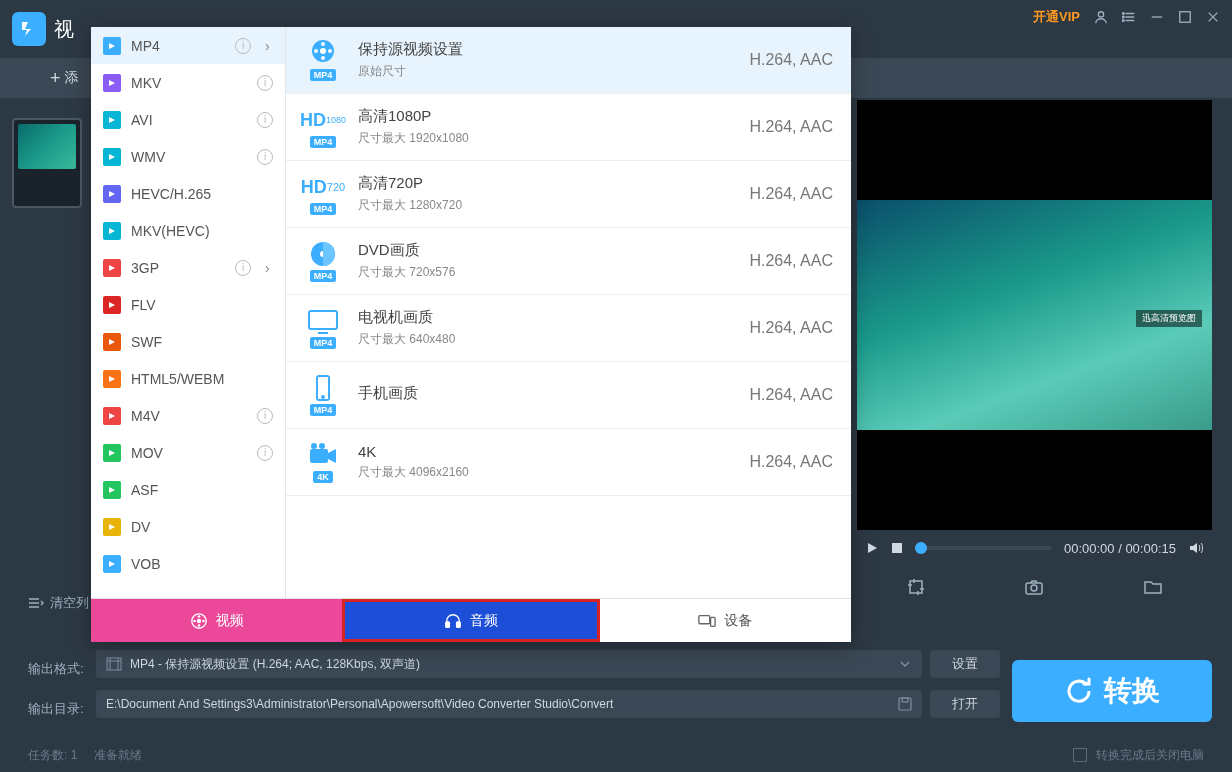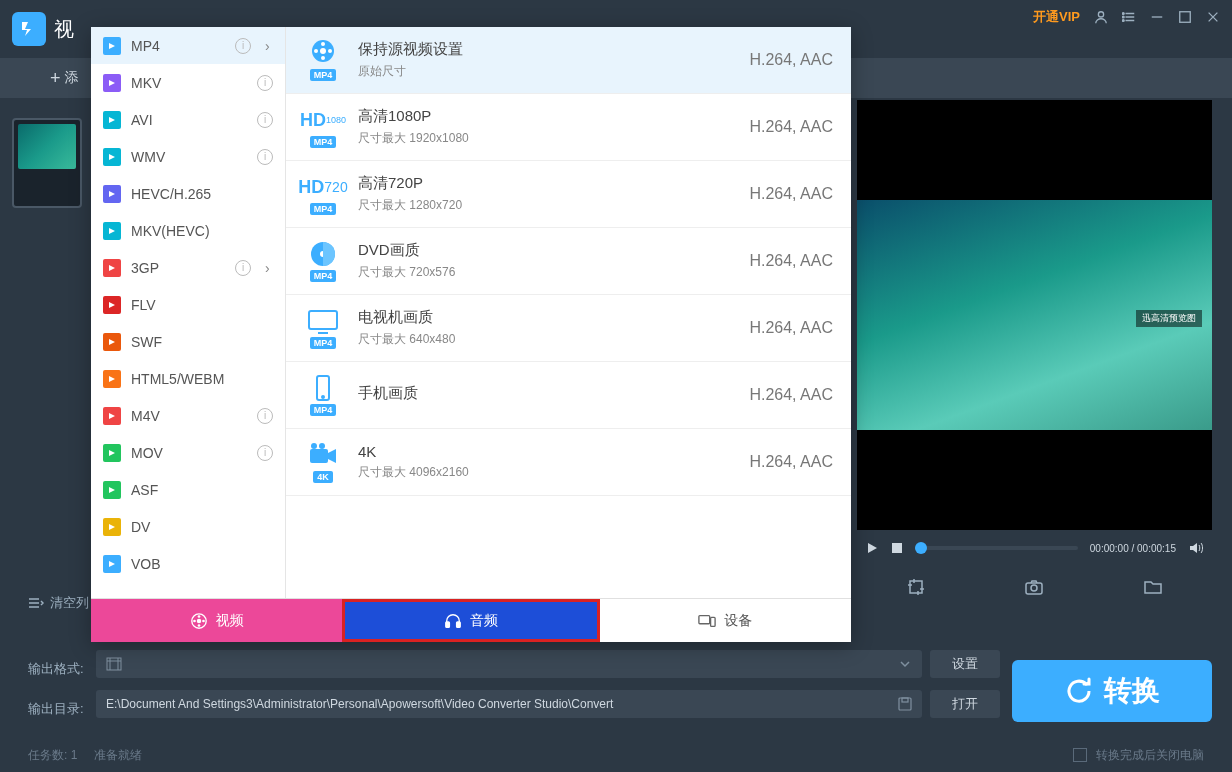--- a/index.html
+++ b/index.html
@@ -49,21 +49,21 @@
 .dd-tab { flex: 1; display: flex; align-items: center; justify-content: center; gap: 8px; font-size: 14px; cursor: pointer; }
 .dd-tab.video { background: #ec4899; color: #fff; }
 .dd-tab.audio { background: #1d4ed8; color: #fff; border: 3px solid #d92222; }
 .dd-tab.device { background: #fff; color: #555; }
 
 
 .preview { position: absolute; right: 20px; top: 100px; width: 355px; }
 .preview-video { width: 100%; height: 430px; background: #000; display: flex; align-items: center; justify-content: center; }
 .preview-img { width: 100%; height: 230px; background: linear-gradient(160deg,#0a4f6b 0%, #1a9a8a 40%, #5acbb8 70%, #3a9b8a 100%); position: relative; }
 .watermark { position: absolute; right: 10px; top: 110px; background: rgba(0,0,0,0.5); color: #fff; font-size: 9px; padding: 2px 6px; }
-.preview-ctrl { height: 36px; display: flex; align-items: center; gap: 12px; padding: 0 8px; color: #cfd8e0; font-size: 10px; }
+.preview-ctrl { height: 36px; display: flex; align-items: center; gap: 12px; padding: 0 8px; color: #cfd8e0; font-size: 13px; }
 .playbar { flex: 1; height: 4px; background: #3a4754; border-radius: 2px; position: relative; }
 .playdot { position: absolute; left: 0; top: -4px; width: 12px; height: 12px; background: #3caeff; border-radius: 50%; }
 .time-txt { white-space: nowrap; }
 .preview-tools { height: 42px; display: flex; justify-content: space-around; align-items: center; color: #9db0c0; }
 
 
 .clear-row { position: absolute; left: 28px; top: 594px; color: #9db0c0; font-size: 13px; display: flex; align-items: center; gap: 6px; }
 .bottom-rows { position: absolute; left: 28px; bottom: 48px; right: 232px; }
 .row { height: 34px; display: flex; align-items: flex-end; gap: 8px; color: #9db0c0; font-size: 13px; margin-bottom: 6px; }
 .row-label { width: 60px; }
@@ -292,21 +292,21 @@
     <div class="preset-text">
       <div class="preset-title">高清1080P</div>
       <div class="preset-sub">尺寸最大 1920x1080</div>
     </div>
     <div class="preset-codec">H.264, AAC</div>
         </div>
         <div class="preset">
     <div class="preset-icon">
       <div class="top-ic">
               <div style="color:#3caeff;font-weight:bold;font-size:18px;line-height:1;">HD</div>
-              <div style="color:#3caeff;font-size:14px;">720</div>
+              <div style="color:#3caeff;font-size:11px;">720</div>
             </div>
       <span class="mp4-badge">MP4</span>
     </div>
     <div class="preset-text">
       <div class="preset-title">高清720P</div>
       <div class="preset-sub">尺寸最大 1280x720</div>
     </div>
     <div class="preset-codec">H.264, AAC</div>
         </div>
         <div class="preset">
@@ -453,20 +453,21 @@
 </div>
 
 <div class="bottom-rows">
   <div class="row">
     <span class="row-label">输出格式:</span>
     <div class="row-field">
       <svg class="field-icon-left" width="16" height="14" viewBox="0 0 16 14" stroke="#9db0c0" fill="none">
           <rect x="1" y="1" width="14" height="12"></rect>
           <path d="M1 4h14M4 1v12M12 1v12"></path>
         </svg>
+      <span>MP4 - 保持源视频设置 (H.264; AAC, 128Kbps, 双声道)</span>
       <svg class="field-icon-right" width="14" height="14" viewBox="0 0 14 14" stroke="#9db0c0" fill="none" stroke-width="1.5">
           <path d="M3 5l4 4 4-4"></path>
         </svg>
     </div>
     <div class="small-btn">设置</div>
   </div>
   <div class="row">
     <span class="row-label">输出目录:</span>
     <div class="row-field">
       <span>E:\Document And Settings3\Administrator\Personal\Apowersoft\Video Converter Studio\Convert</span>

